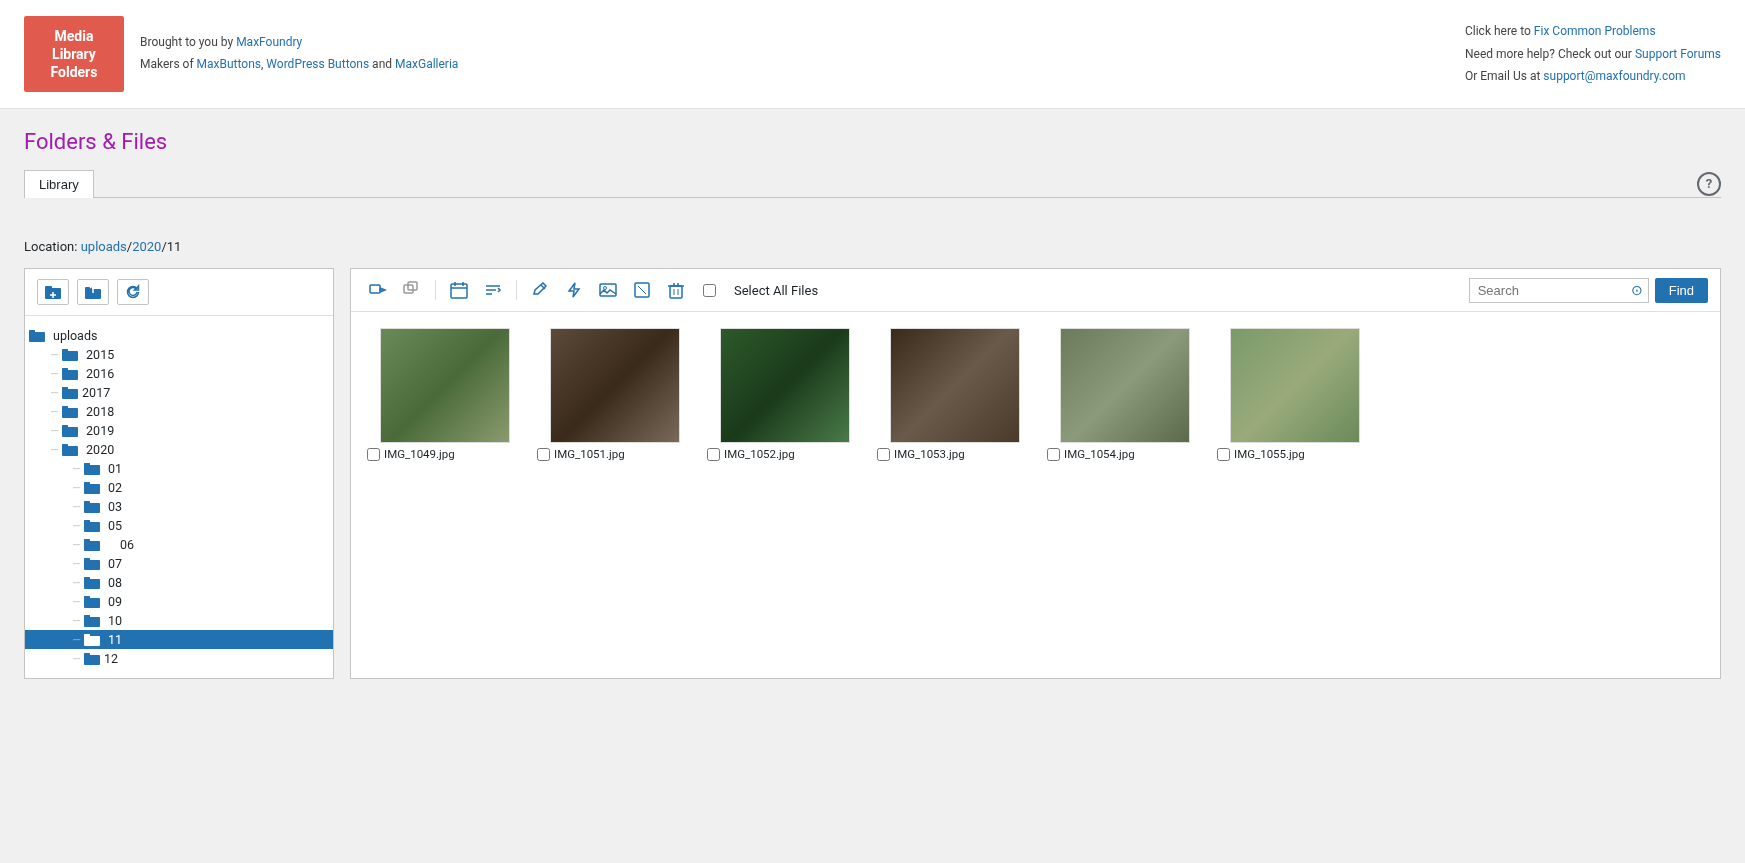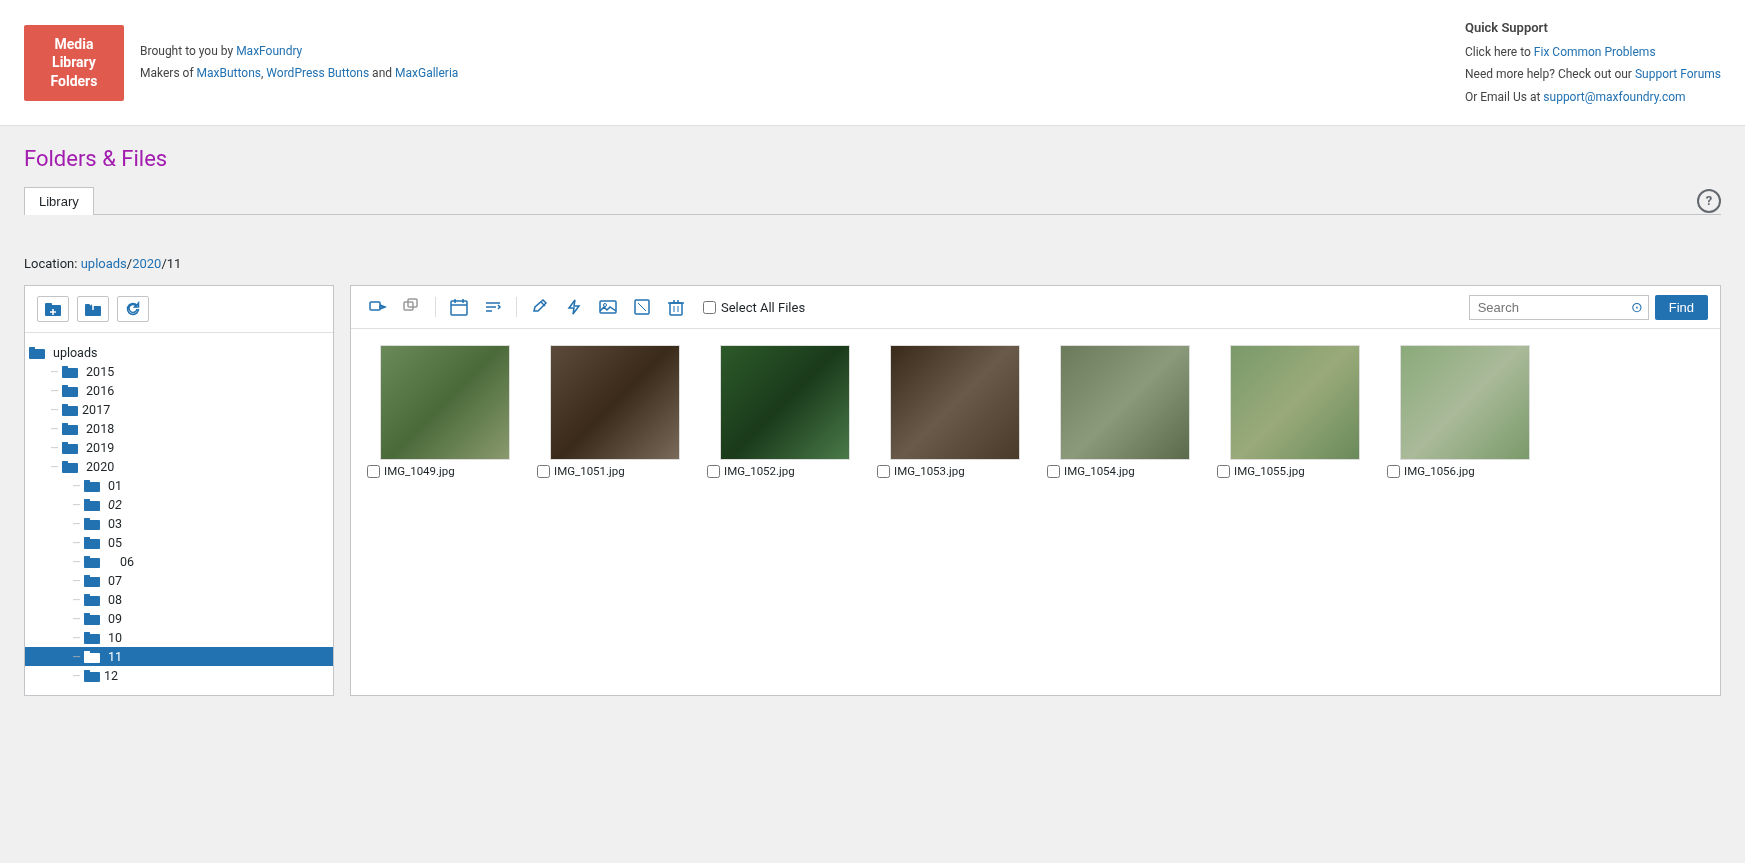--- a/index.html
+++ b/index.html
@@ -48,21 +48,21 @@
 
     
     .main-panel { flex: 1; background: #fff; border: 1px solid #c3c4c7; }
 
     
     .toolbar { display: flex; align-items: center; padding: 8px 12px; border-bottom: 1px solid #e0e0e0; gap: 4px; flex-wrap: wrap; }
     .toolbar-btn { background: none; border: none; cursor: pointer; padding: 4px 6px; font-size: 16px; color: #2271b1; display: flex; align-items: center; border-radius: 2px; }
     .toolbar-btn.disabled { color: #999; cursor: default; }
     .toolbar-divider { width: 1px; background: #ddd; height: 20px; margin: 0 4px; }
 
-    .select-all-label { display: flex; align-items: center; gap: 5px; font-size: 13px; margin-left: 8px; cursor: pointer; }
+    .select-all-label { display: flex; align-items: center; gap: 18px; font-size: 13px; margin-left: 8px; cursor: pointer; }
     .select-all-label input { cursor: pointer; }
 
     .toolbar-right { margin-left: auto; display: flex; align-items: flex-start; gap: 6px; }
     .search-input { border: 1px solid #c3c4c7; padding: 4px 28px 4px 8px; font-size: 13px; width: 180px; outline: none; }
     .search-wrap { position: relative; }
     .search-clear { position: absolute; right: 6px; top: 50%; transform: translateY(-50%); color: #2271b1; font-size: 14px; cursor: pointer; }
     .find-btn { background: #2271b1; color: #fff; border: none; padding: 5px 14px; font-size: 13px; cursor: pointer; border-radius: 2px; }
 
     
     .files-grid { display: flex; flex-wrap: wrap; gap: 14px; padding: 16px; }
@@ -84,21 +84,20 @@
     <div class="header-tagline">
       <div>
         <span>Brought to you by </span><a href="#">MaxFoundry</a>
       </div>
       <div>
         <span>Makers of </span><a href="#">MaxButtons</a><span>, </span><a href="#">WordPress Buttons</a><span> and </span><a href="#">MaxGalleria</a>
       </div>
     </div>
   </div>
   <div class="quick-support">
-    <div><strong>Quick Support</strong></div>
     <div>
       <span>Click here to </span><a href="#">Fix Common Problems</a>
     </div>
     <div>
       <span>Need more help? Check out our </span><a href="#">Support Forums</a>
     </div>
     <div>
       <span>Or Email Us at </span><a href="#">support@maxfoundry.com</a>
     </div>
   </div>
@@ -207,21 +206,21 @@
                 <rect x="0" y="1" width="6" height="3" rx="0.5" fill="#2271b1"></rect>
               </svg>
               <span style="margin-left:4px;">01</span>
             </div>
             <div class="tree-item" style="padding-left: 48px;">
               <span style="color:#bbb;font-size:10px;">─ </span>
               <svg class="folder-svg" viewBox="0 0 16 13" fill="none" xmlns="http://www.w3.org/2000/svg">
                 <rect x="0" y="3" width="16" height="10" rx="1" fill="#2271b1"></rect>
                 <rect x="0" y="1" width="6" height="3" rx="0.5" fill="#2271b1"></rect>
               </svg>
-              <span style="margin-left:4px;font-style:italic;">02</span>
+              <span style="margin-left:4px;">02</span>
             </div>
             <div class="tree-item" style="padding-left: 48px;">
               <span style="color:#bbb;font-size:10px;">─ </span>
               <svg class="folder-svg" viewBox="0 0 16 13" fill="none" xmlns="http://www.w3.org/2000/svg">
                 <rect x="0" y="3" width="16" height="10" rx="1" fill="#2271b1"></rect>
                 <rect x="0" y="1" width="6" height="3" rx="0.5" fill="#2271b1"></rect>
               </svg>
               <span style="margin-left:4px;">03</span>
             </div>
             <div class="tree-item" style="padding-left: 48px;">
@@ -408,24 +407,17 @@
                 <span class="file-name">IMG_1054.jpg</span>
               </div>
             </div>
             <div class="file-item">
               <div class="file-thumb" style="background: linear-gradient(135deg, rgb(122, 154, 106) 0%, rgb(154, 170, 122) 50%, rgb(106, 138, 90) 100%);"></div>
               <div class="file-label-row">
                 <input type="checkbox" style="">
                 <span class="file-name">IMG_1055.jpg</span>
               </div>
             </div>
-            <div class="file-item">
-              <div class="file-thumb" style="background: linear-gradient(135deg, rgb(138, 170, 122) 0%, rgb(170, 186, 154) 50%, rgb(122, 154, 106) 100%);"></div>
-              <div class="file-label-row">
-                <input type="checkbox" style="">
-                <span class="file-name">IMG_1056.jpg</span>
-              </div>
-            </div>
           </div>
     </div>
   </div>
 </div>
 
 </div>
 </body></html>

